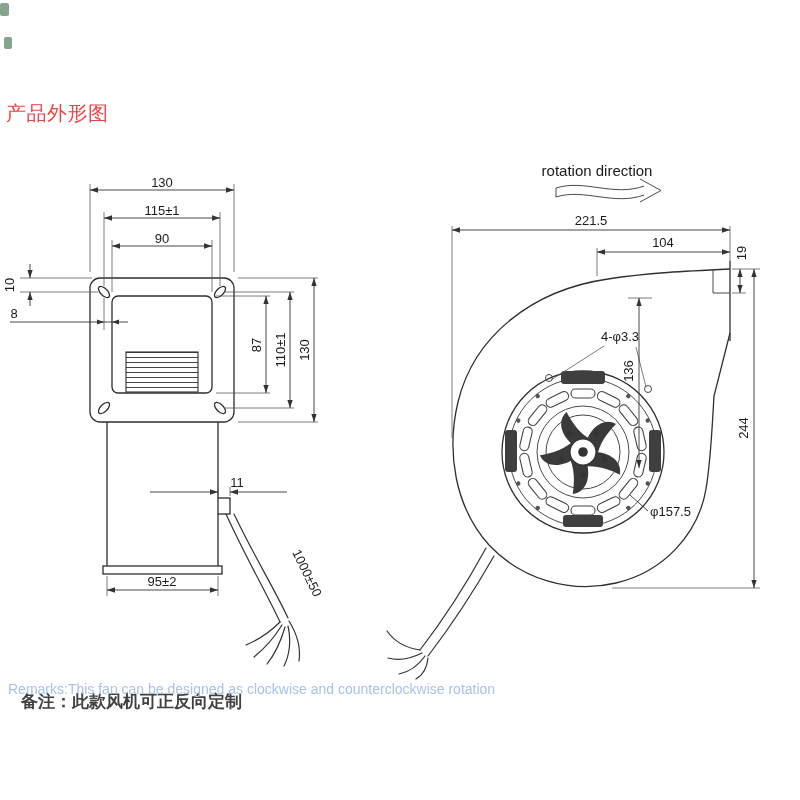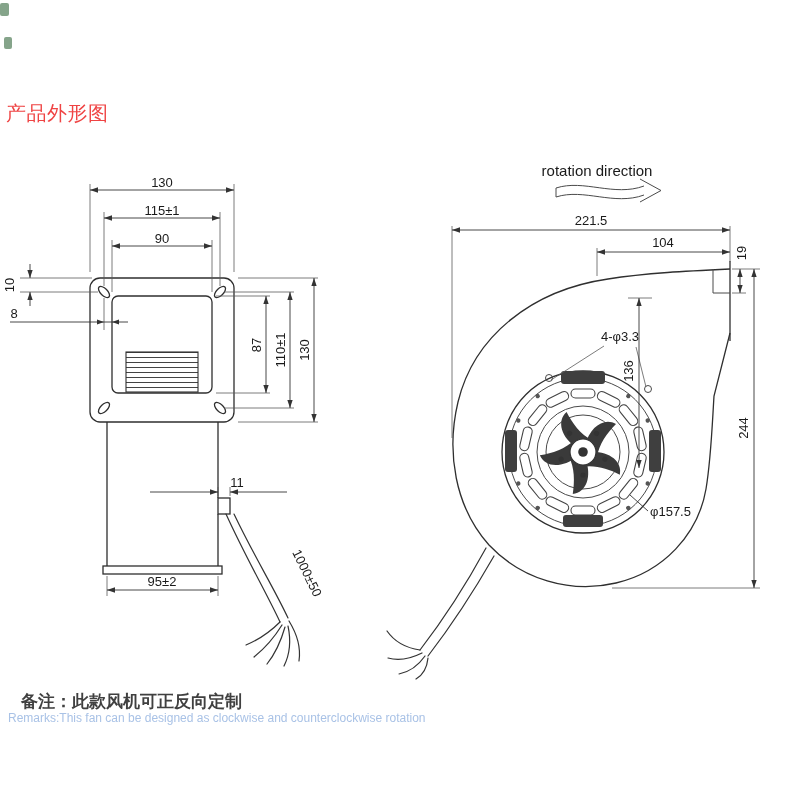--- a/index.html
+++ b/index.html
@@ -1,20 +1,20 @@
 <!DOCTYPE html>
 <html><head>
 <meta charset="utf-8">
 <style>
   html,body{margin:0;padding:0;}
   body{width:800px;height:800px;background:#ffffff;position:relative;overflow:hidden;
        font-family:"Liberation Sans","DejaVu Sans",sans-serif;}
   .page-title{position:absolute;left:6px;top:100px;font-size:20px;color:#ef4444;letter-spacing:.5px;}
   .remark-zh{position:absolute;left:21px;top:690px;font-size:17px;font-weight:bold;color:#404040;}
-  .remark-en{position:absolute;left:8px;top:711px;font-size:12px;color:#a9c2e6;}
+  .remark-en{position:absolute;left:8px;top:681px;font-size:14px;color:#a9c2e6;}
   .stamp{position:absolute;background:#517e58;opacity:.7;border-radius:2px;}
   .g1{left:0;top:3px;width:9px;height:13px;}
   .g2{left:4px;top:37px;width:8px;height:12px;}
   svg{position:absolute;left:0;top:0;}
   .ln{stroke:#2f2f2f;stroke-width:1.3;fill:none;}
   .ln2{stroke:#4a4a4a;stroke-width:1;fill:none;}
   .ext{stroke:#5a5a5a;stroke-width:.8;fill:none;}
   .diml{stroke:#333;stroke-width:.9;fill:none;}
   .wire{stroke:#333;stroke-width:1.2;fill:none;stroke-linecap:round;}
   .slot{stroke:#444;stroke-width:1.1;fill:none;}

